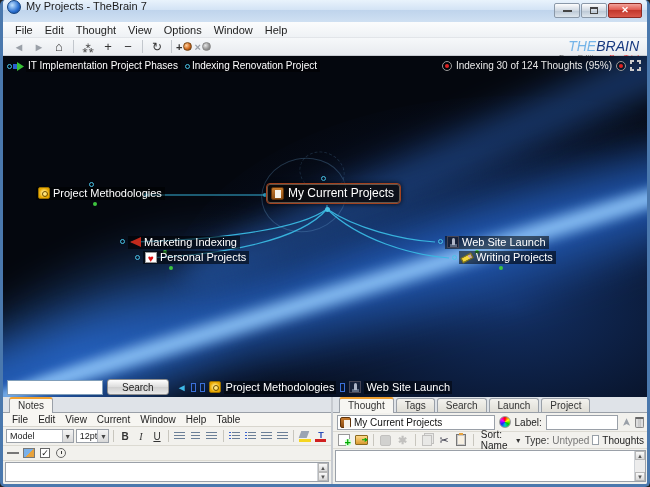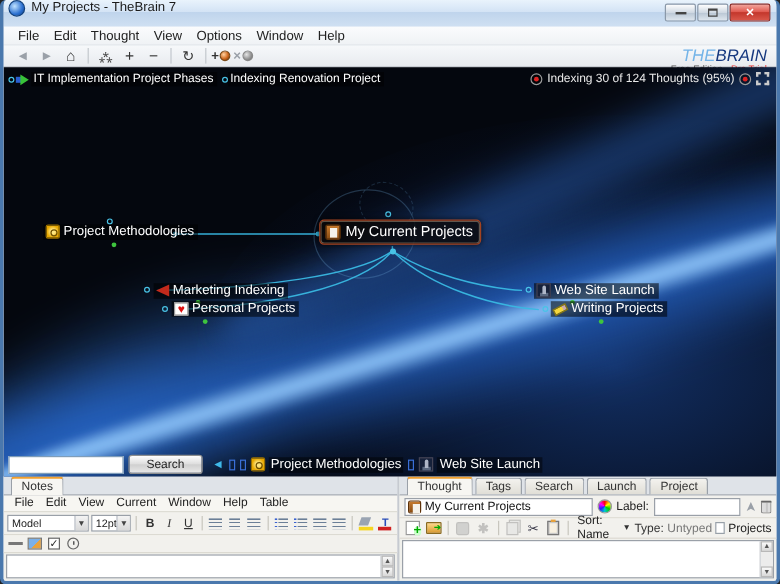--- a/index.html
+++ b/index.html
@@ -520,21 +520,21 @@
           </span>
         <span class="fbtn">
             <span class="paste-icon"></span>
           </span>
         <span class="vsep"></span>
         <span class="sort-caption">Sort: Name</span>
         <span class="sort-arrow">▼</span>
         <span class="type-caption">Type:</span>
         <span class="type-value">Untyped</span>
         <span class="chk"></span>
-        <span>Projects</span>
+        <span>Thoughts</span>
       </div>
       <div class="t-list">
         <div class="mini-scroll">
             <i>▲</i>
             <i>▼</i>
           </div>
       </div>
     </div>
   </div>
 

